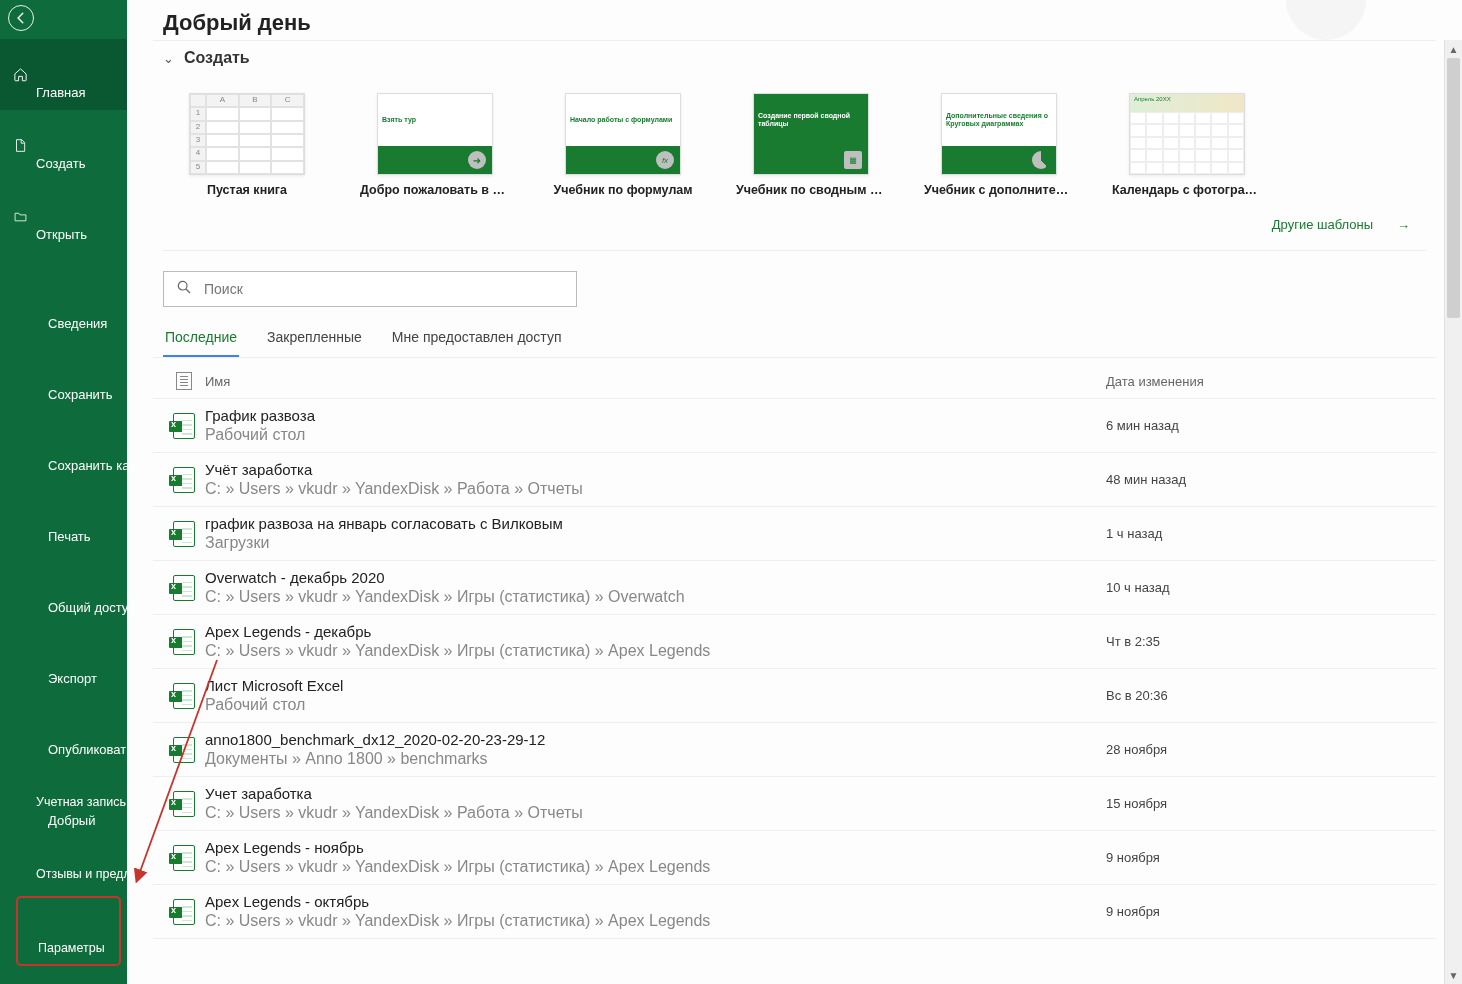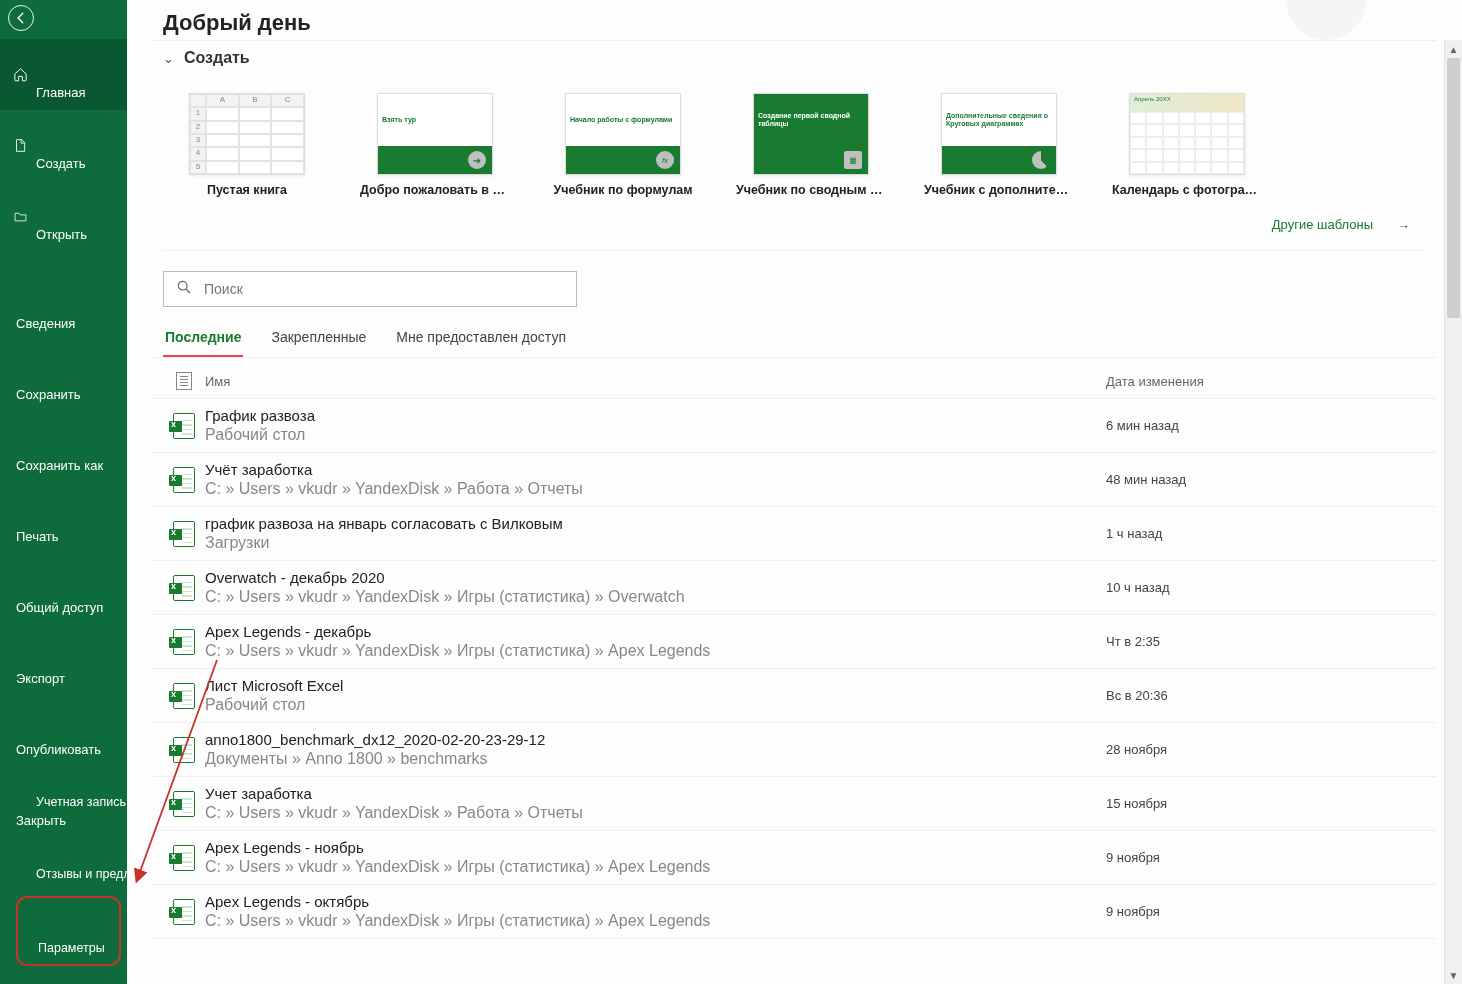--- a/index.html
+++ b/index.html
@@ -39,30 +39,30 @@
   .nav-item {
     display: flex; align-items: center;
     gap: 8px;
     padding: 10px 12px;
     font-size: 13px;
     cursor: pointer;
   }
   .nav-item.active { background: #0a5831; }
   .nav-item .nav-icon { width: 16px; display: flex; align-items: center; justify-content: center; opacity: 0.95; }
   .nav-item .nav-label { white-space: nowrap; margin-top: 36px; }
-  .nav-indent { padding-left: 16px; }
+  .nav-indent { padding-left: 48px; }
   .nav-bottom {
     position: absolute;
     bottom: 18px; left: 0; right: 0;
     display: flex; flex-direction: column;
   }
   .nav-bottom .nav-item { padding: 10px 12px 10px 36px; font-size: 12.5px; line-height: 1.25; }
   .nav-bottom .params {
     border: 2px solid #c8332a;
-    border-radius: 11px;
+    border-radius: 5px;
     margin: 4px 6px 0 16px;
     padding: 7px 12px 7px 20px;
   }
   
   .main {
     flex: 1;
     background: #fdfdfd;
     display: flex;
     flex-direction: column;
     position: relative;
@@ -131,21 +131,21 @@
     display: flex; align-items: center;
     background: #fff;
     height: 36px;
     padding: 0 12px;
   }
   .search-box .sicon { color: #666; font-size: 16px; margin-right: 12px; }
   .search-box input { border: none; outline: none; flex: 1; font-size: 14px; background: transparent; }
   
   .tabs { display: flex; gap: 26px; padding: 0 10px; border-bottom: 1px solid #eee; }
   .tab { padding: 8px 2px 10px 2px; font-size: 14px; color: #444; cursor: pointer; }
-  .tab.active { color: #197b30; border-bottom: 2px solid #ef4444; font-weight: 700; }
+  .tab.active { color: #197b30; border-bottom: 2px solid #3b82f6; font-weight: 400; }
   
   .recent-header {
     display: flex; align-items: center;
     padding: 14px 10px 8px 10px;
     color: #666; font-size: 13px;
     border-bottom: 1px solid #eee;
   }
   .col-file-icon { width: 42px; display:flex; justify-content:center;}
   .col-name { flex: 1; }
   .col-date { width: 320px; margin-left: 7px; }
@@ -259,21 +259,21 @@
       <div class="nav-item nav-indent">
           <span class="nav-label">Общий доступ</span>
         </div>
       <div class="nav-item nav-indent">
           <span class="nav-label">Экспорт</span>
         </div>
       <div class="nav-item nav-indent">
           <span class="nav-label">Опубликовать</span>
         </div>
       <div class="nav-item nav-indent">
-          <span class="nav-label">Закрыть</span>
+          <span class="nav-label">Добрый</span>
         </div>
     </div>
     <div class="nav-bottom">
       <div class="nav-item">
           <span class="nav-label">Учетная запись</span>
         </div>
       <div class="nav-item">
           <span class="nav-label">Отзывы и предложения</span>
         </div>
       <div class="nav-item params">

